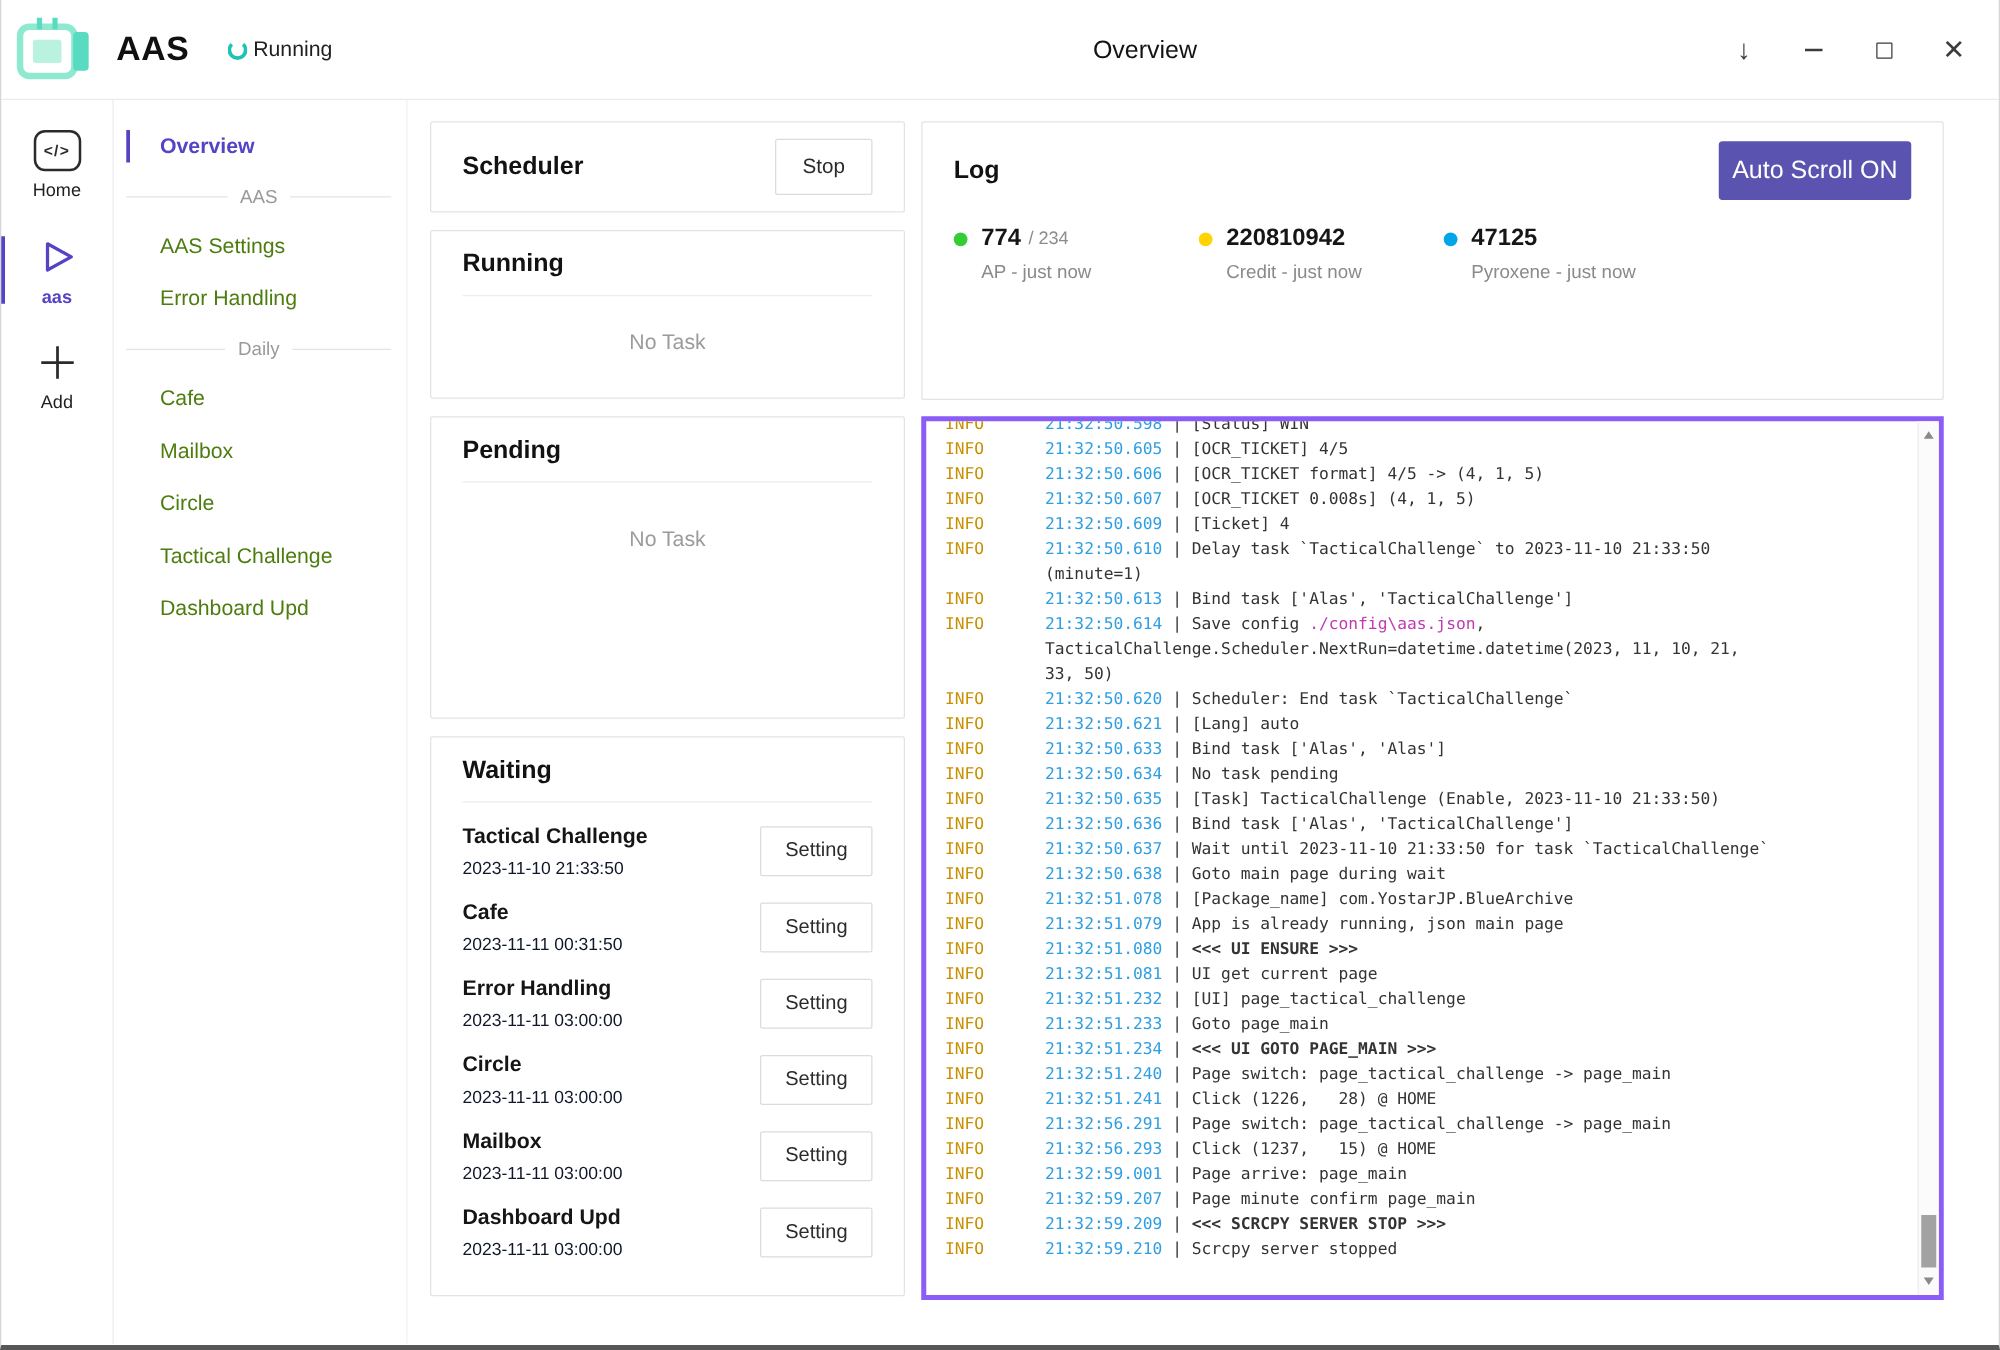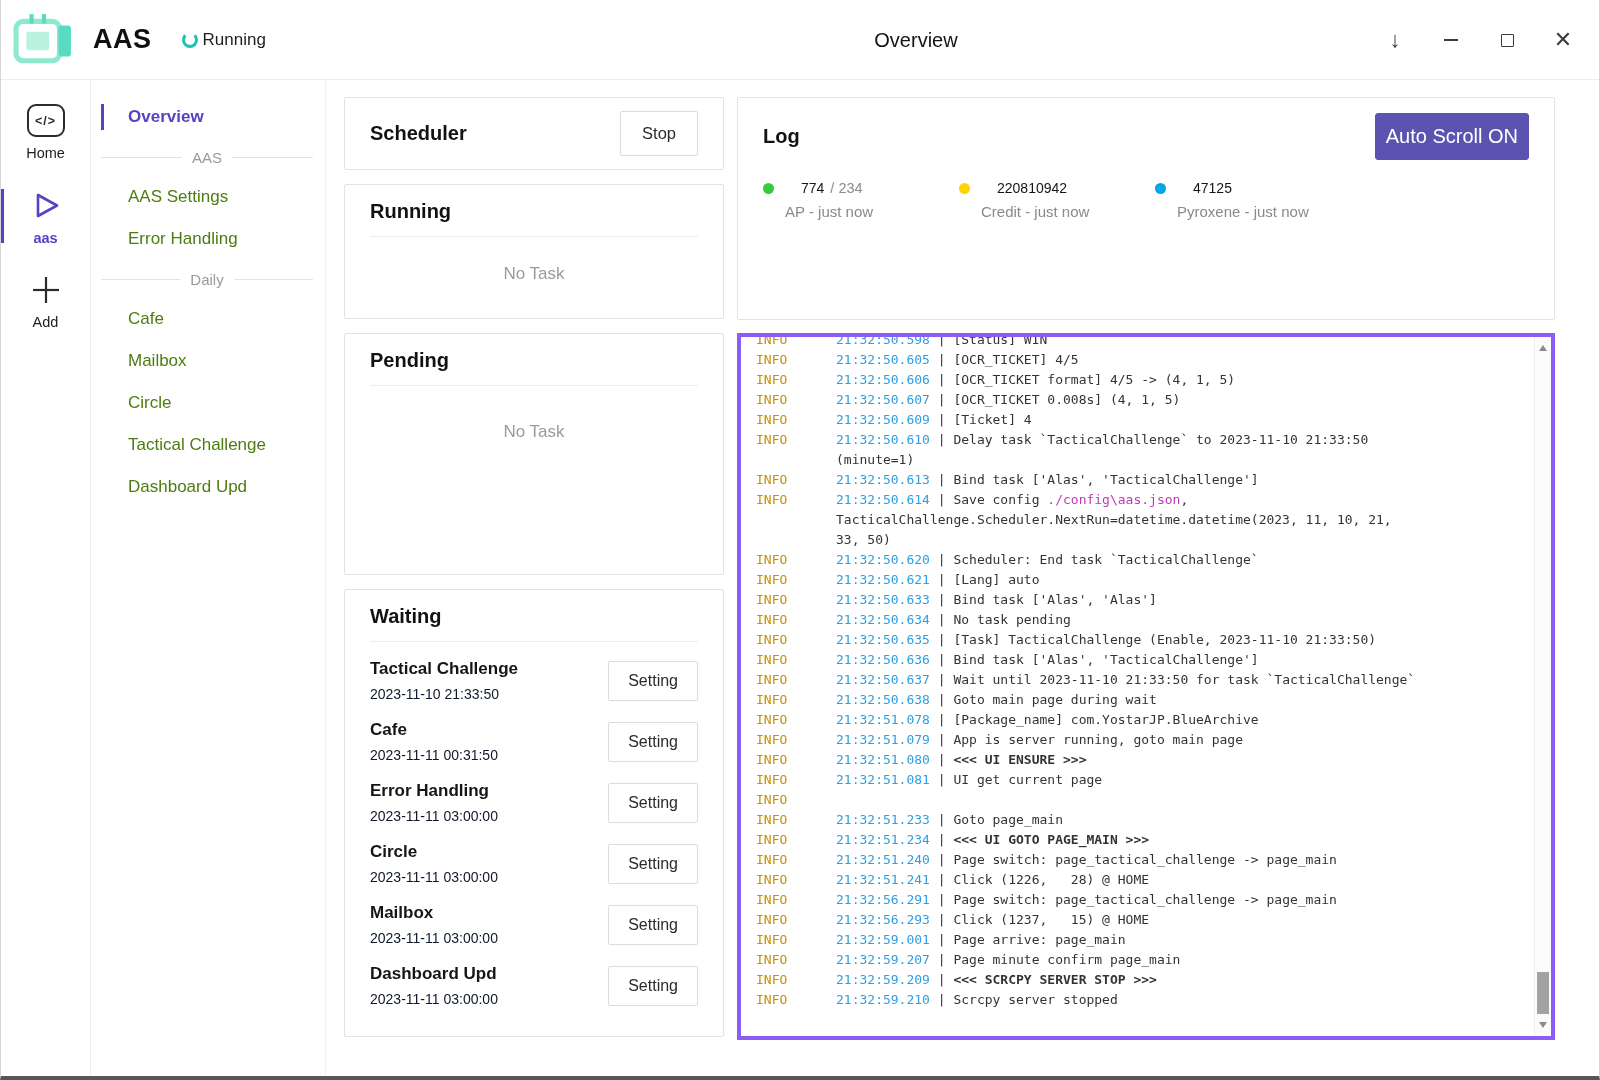--- a/index.html
+++ b/index.html
@@ -75,21 +75,21 @@
   .wait-name{font-size:17px;font-weight:700;color:#151515;}
   .wait-time{font-size:14px;color:#0f172a;margin-top:7px;}
   .setting-btn{padding:10px 19px;font-size:16px;}
   
   .card-log{height:223px;}
   .card-log .card-head{padding-top:15px;}
   .stats{display:flex;padding:20px 25px 0;}
   .stat{width:196px;}
   .stat-top{display:flex;align-items:center;}
   .dot{width:11px;height:11px;border-radius:50%;margin-right:11px;flex-shrink:0;}
-  .stat-value{font-size:14px;font-weight:400;color:#161616;margin-left:16px;}
+  .stat-value{font-size:19px;font-weight:700;color:#161616;}
   .stat-suffix{font-size:14.5px;color:#8c8c8c;margin-left:6px;}
   .stat-label{margin-left:22px;margin-top:7px;font-size:15px;color:#8a8a8a;}
   
   .log-output{height:707px;border:4px solid #8b5cf6;background:#fff;position:relative;overflow:hidden;}
   .log-lines{padding:2px 30px 0 15px;font-family:"DejaVu Sans Mono",monospace;font-size:13px;line-height:20px;color:#333;}
   .log-line{display:flex;}
   .log-line:first-child{margin-top:-9px;}
   .lvl{width:80px;flex-shrink:0;color:var(--log-info);}
   .lbody{flex:1;white-space:pre-wrap;word-break:break-word;min-width:0;}
   .time{color:var(--log-time);}
@@ -383,32 +383,33 @@
               <div class="log-line">
                 <span class="lvl">INFO</span>
                 <span class="lbody"><span class="time">21:32:50.638</span> | <span class="">Goto main page during wait</span></span>
               </div>
               <div class="log-line">
                 <span class="lvl">INFO</span>
                 <span class="lbody"><span class="time">21:32:51.078</span> | <span class="">[Package_name] com.YostarJP.BlueArchive</span></span>
               </div>
               <div class="log-line">
                 <span class="lvl">INFO</span>
-                <span class="lbody"><span class="time">21:32:51.079</span> | <span class="">App is server running, goto main page</span></span>
+                <span class="lbody"><span class="time">21:32:51.079</span> | <span class="">App is already running, json main page</span></span>
               </div>
               <div class="log-line">
                 <span class="lvl">INFO</span>
                 <span class="lbody"><span class="time">21:32:51.080</span> | <span class=" b">&lt;&lt;&lt; UI ENSURE &gt;&gt;&gt;</span></span>
               </div>
               <div class="log-line">
                 <span class="lvl">INFO</span>
                 <span class="lbody"><span class="time">21:32:51.081</span> | <span class="">UI get current page</span></span>
               </div>
               <div class="log-line">
                 <span class="lvl">INFO</span>
+                <span class="lbody"><span class="time">21:32:51.232</span> | <span class="">[UI] page_tactical_challenge</span></span>
               </div>
               <div class="log-line">
                 <span class="lvl">INFO</span>
                 <span class="lbody"><span class="time">21:32:51.233</span> | <span class="">Goto page_main</span></span>
               </div>
               <div class="log-line">
                 <span class="lvl">INFO</span>
                 <span class="lbody"><span class="time">21:32:51.234</span> | <span class=" b">&lt;&lt;&lt; UI GOTO PAGE_MAIN &gt;&gt;&gt;</span></span>
               </div>
               <div class="log-line">

